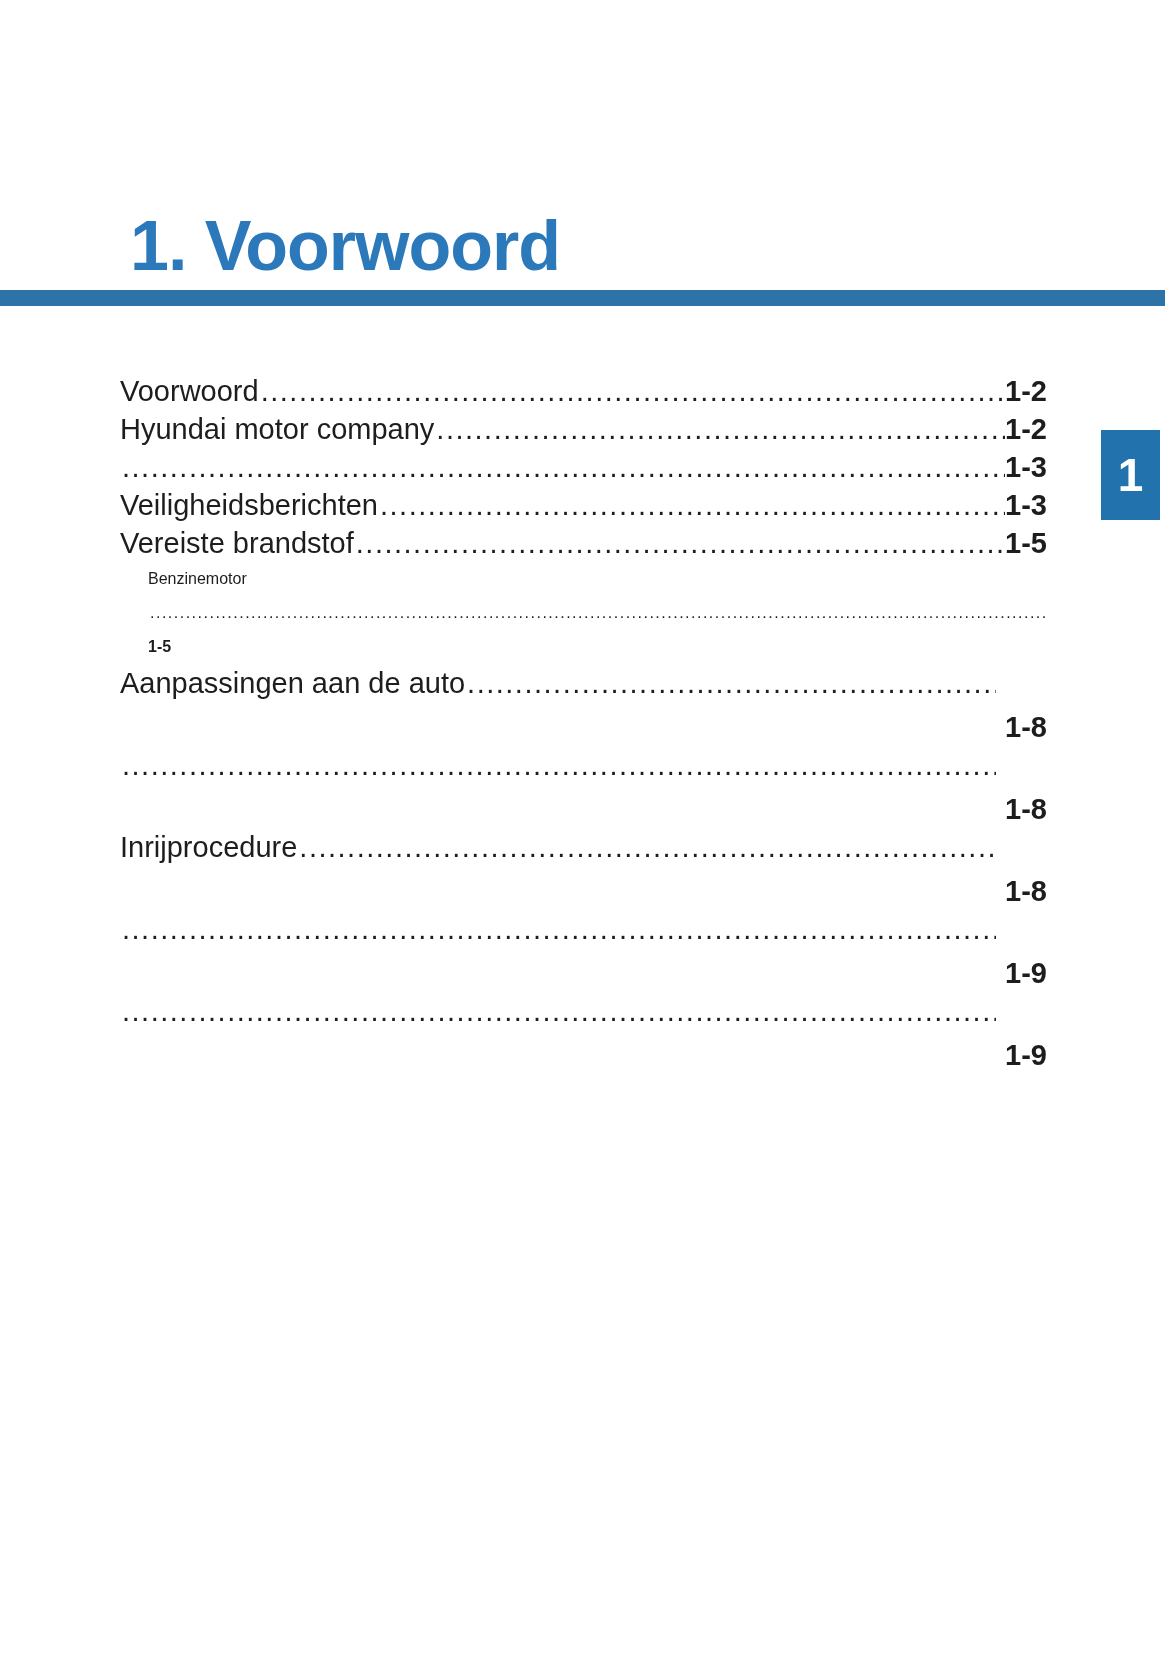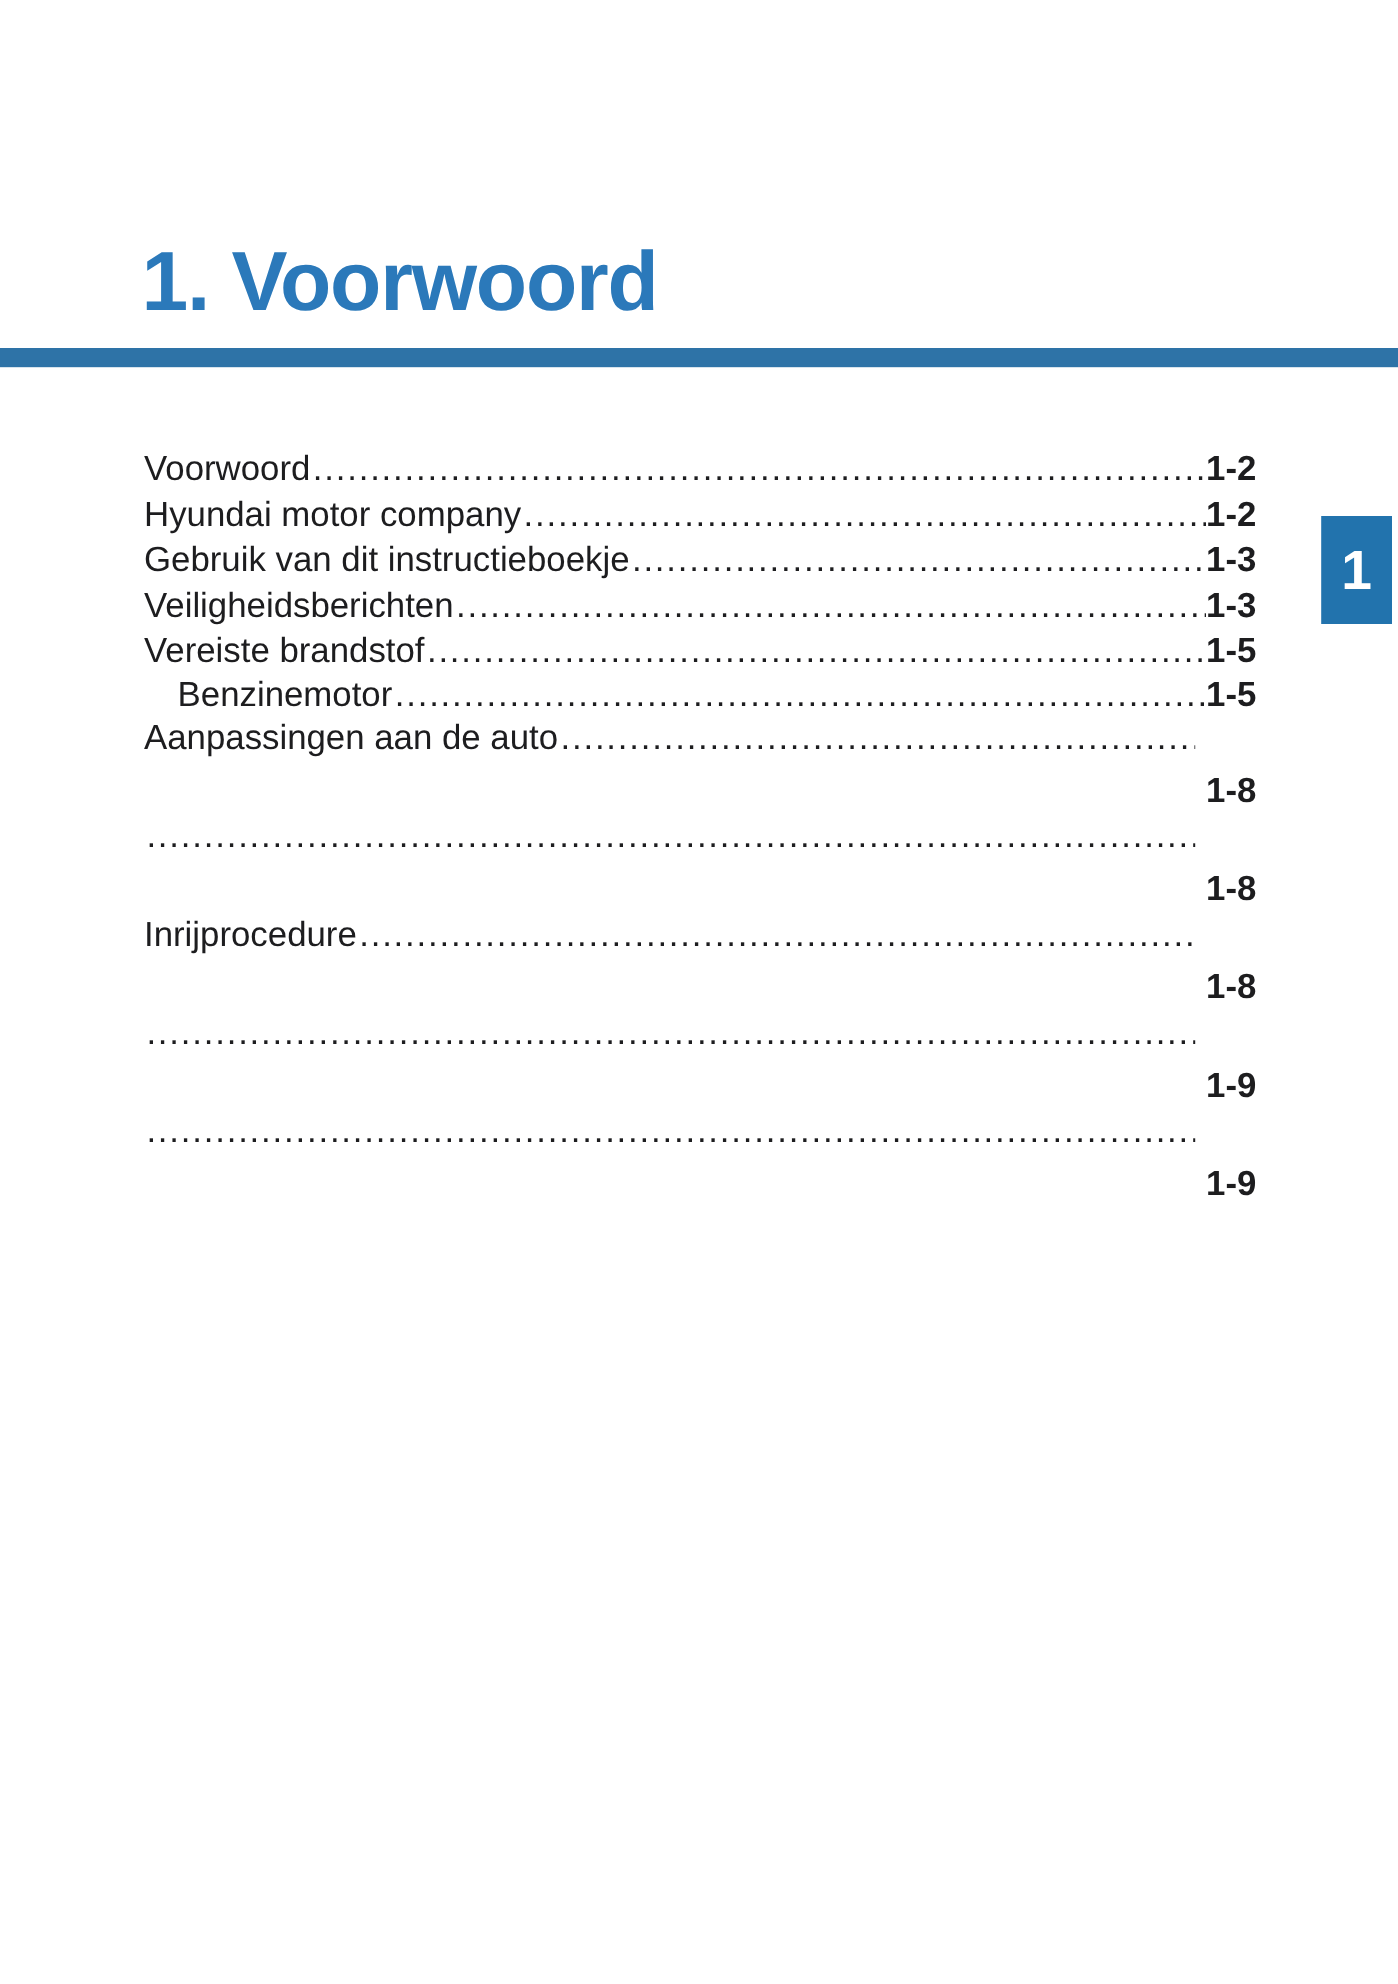--- a/index.html
+++ b/index.html
@@ -12,21 +12,21 @@
     height: 1653px;
     background: #ffffff;
     overflow: hidden;
     font-family: "Liberation Sans", sans-serif;
     color: var(--text-color, #1d1d1f);
   }
   .chapter-title {
     position: absolute;
     left: 118px;
     top: 199px;
-    margin: 0;
+    margin: 12px;
     font-size: 70px;
     line-height: 70px;
     font-weight: bold;
     letter-spacing: -1px;
     color: var(--title-blue, #2b79ba);
     white-space: nowrap;
   }
   .title-rule {
     position: absolute;
     left: 0;
@@ -42,23 +42,24 @@
     width: 927px;
   }
   .toc-row {
     display: flex;
     font-size: 29px;
     line-height: 38px;
     color: var(--text-color, #1d1d1f);
     justify-content: space-between;
   }
   .toc-row.sub {
-    font-size: 29px;
+    font-size: 16px;
     line-height: 34px;
     padding-left: 28px;
+    flex-direction: column;
   }
   .toc-label {
     white-space: nowrap;
   }
   .toc-leader {
     flex: 1;
     min-width: 0;
     overflow: hidden;
     white-space: nowrap;
     letter-spacing: 1.5px;
@@ -106,21 +107,20 @@
         <span class="toc-label">Voorwoord</span>
         <span class="toc-leader"></span>
         <span class="toc-page">1-2</span>
       </div>
       <div class="toc-row">
         <span class="toc-label">Hyundai motor company</span>
         <span class="toc-leader"></span>
         <span class="toc-page">1-2</span>
       </div>
       <div class="toc-row">
-        <span class="toc-label">Gebruik van dit instructieboekje</span>
         <span class="toc-leader"></span>
         <span class="toc-page">1-3</span>
       </div>
       <div class="toc-row">
         <span class="toc-label">Veiligheidsberichten</span>
         <span class="toc-leader"></span>
         <span class="toc-page">1-3</span>
       </div>
       <div class="toc-row">
         <span class="toc-label">Vereiste brandstof</span>

